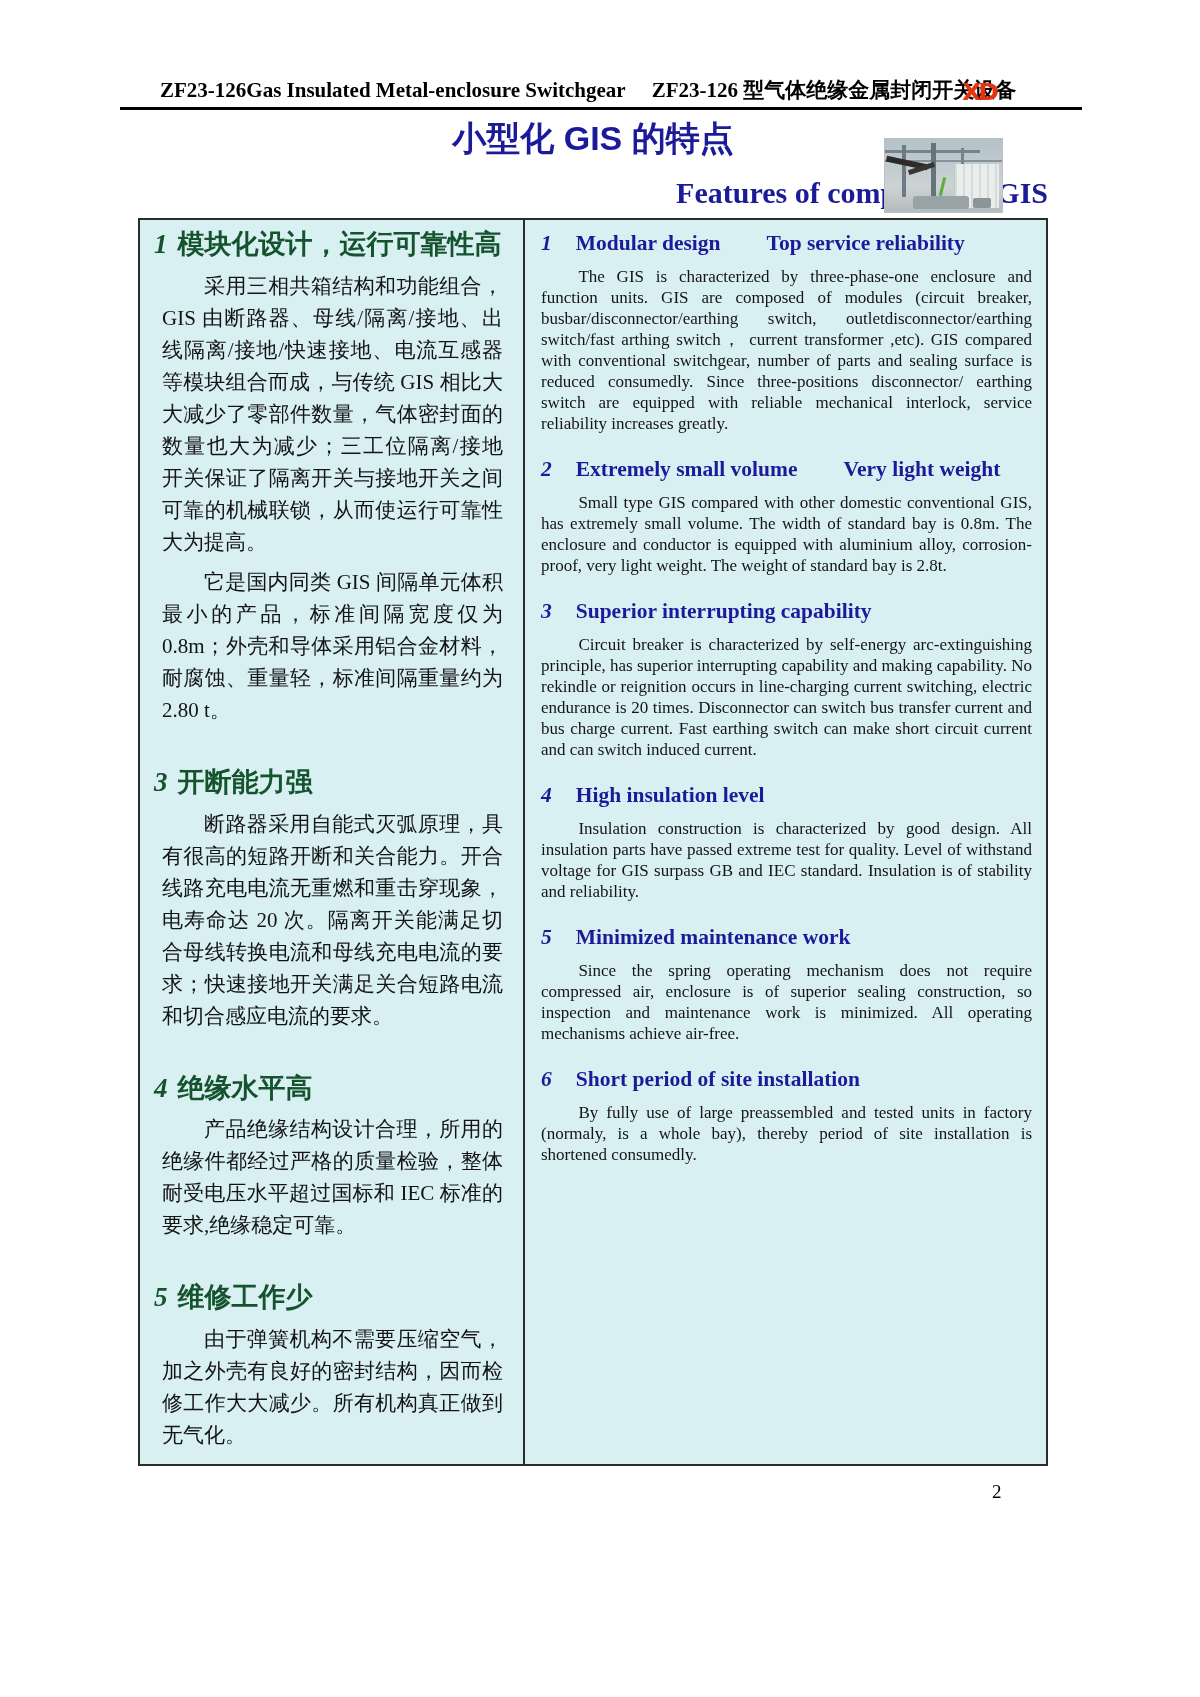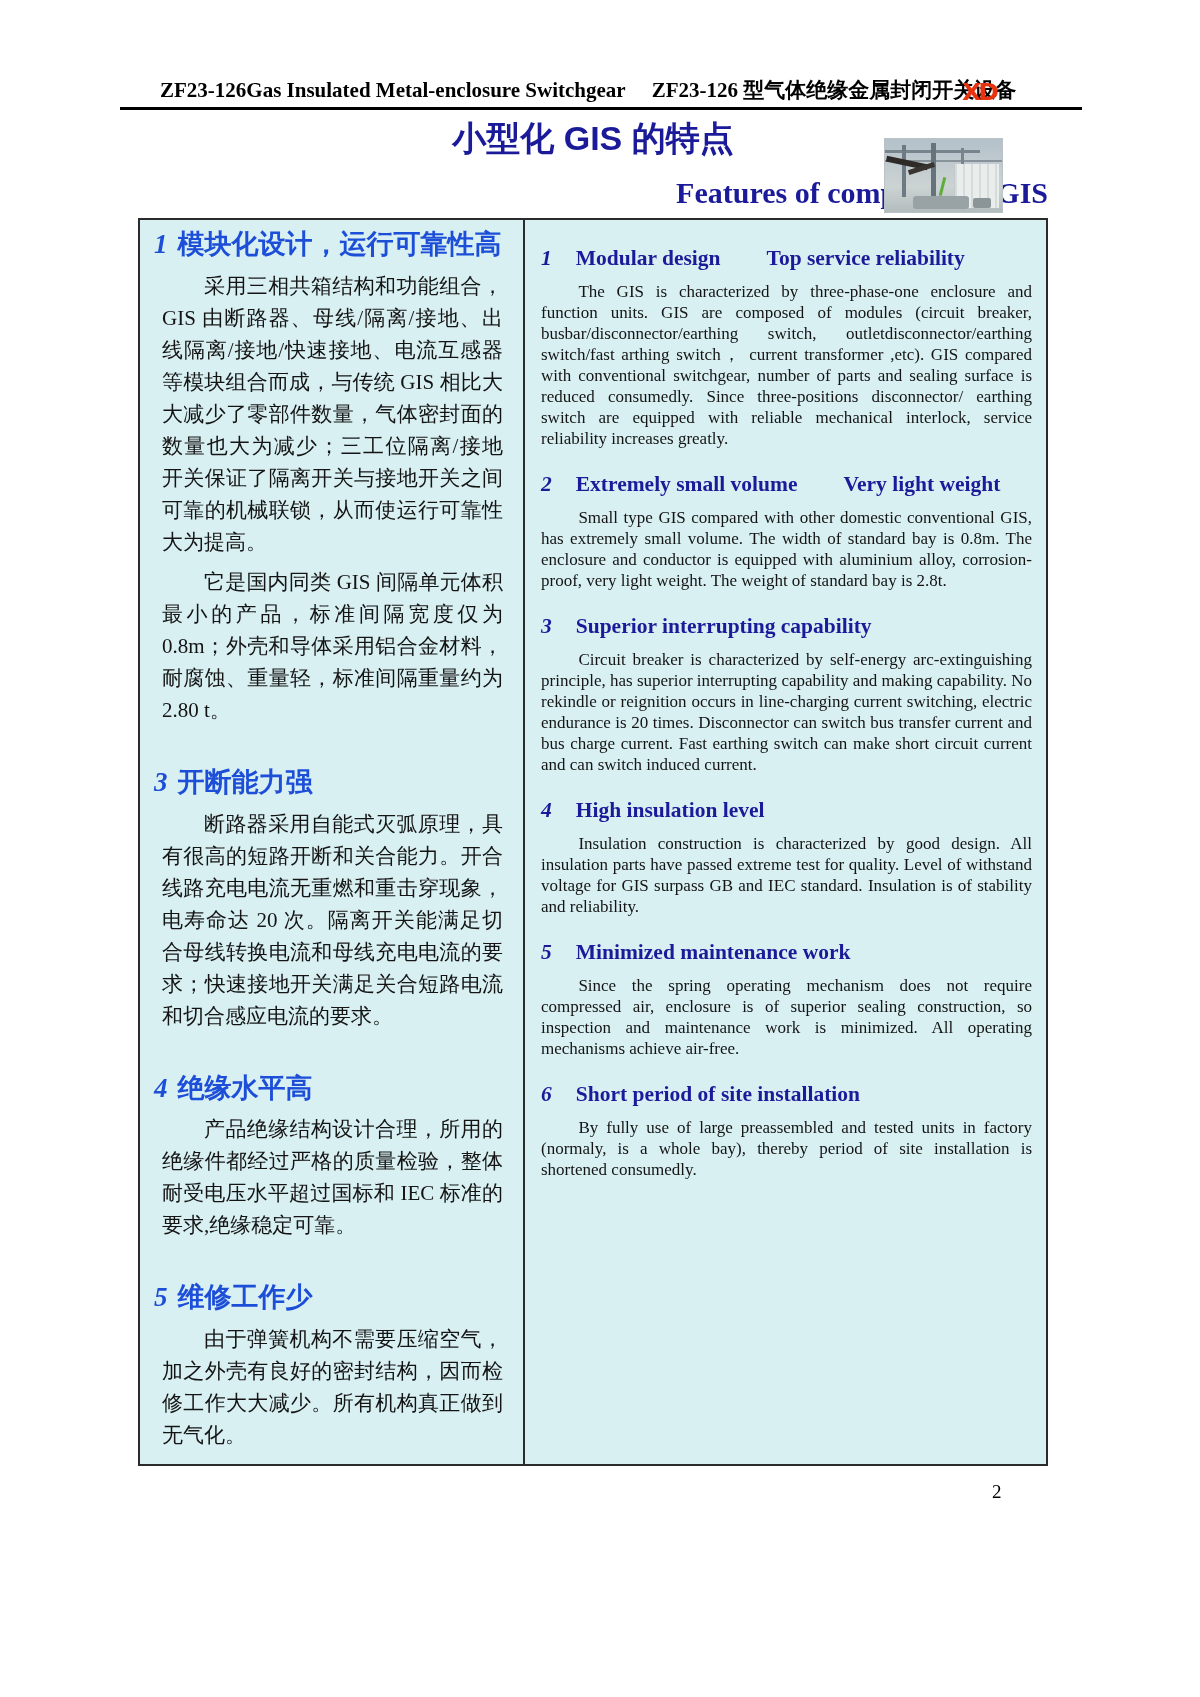--- a/index.html
+++ b/index.html
@@ -37,23 +37,23 @@
   .ph-arm2{left:23px;top:27px;width:27px;height:5px;background:#3a3430;transform:rotate(-18deg);}
   .ph-green{left:56px;top:38px;width:3px;height:19px;background:#5fae3c;transform:rotate(14deg);}
   .ph-equip{left:28px;bottom:3px;width:56px;height:13px;background:#99a3a6;border-radius:3px;}
   .ph-equip2{left:88px;bottom:4px;width:18px;height:10px;background:#8b9598;border-radius:2px;}
 
   
   .ftable{position:absolute;top:218px;left:138px;width:910px;height:1248px;
           box-sizing:border-box;border:2px solid #2b2b2b;background:#d9f0f3;display:flex;}
   .col{box-sizing:border-box;overflow:hidden;}
   .col-zh{width:385px;border-right:2px solid #2b2b2b;padding:6px 12px 0 14px;}
-  .col-en{flex:1;padding:21px 14px 0 16px;}
+  .col-en{flex:1;padding:6px 14px 0 16px;}
 
-  .h-zh{color:#1d4ed8;margin:40px 0 8px 0;line-height:1.25;}
+  .h-zh{color:#14532d;margin:40px 0 8px 0;line-height:1.25;}
   .h-zh.first{margin-top:2px;}
   .h-zh .num{font-style:italic;font-weight:bold;font-size:27px;margin-right:10px;}
   .h-zh .t{font-family:"Liberation Sans","DejaVu Sans",sans-serif;font-weight:bold;font-size:27px;}
 
   .b-zh{margin:8px;font-size:21px;line-height:32px;text-align:justify;text-indent:2em;}
 
   .h-en{color:#1b1b9a;margin:22px 0 8px 0;line-height:1.3;font-weight:bold;font-size:21.5px;}
   .h-en.first{margin-top:4px;}
   .h-en .num{font-style:italic;margin-right:24px;}
   .h-en .t2{margin-left:46px;}

